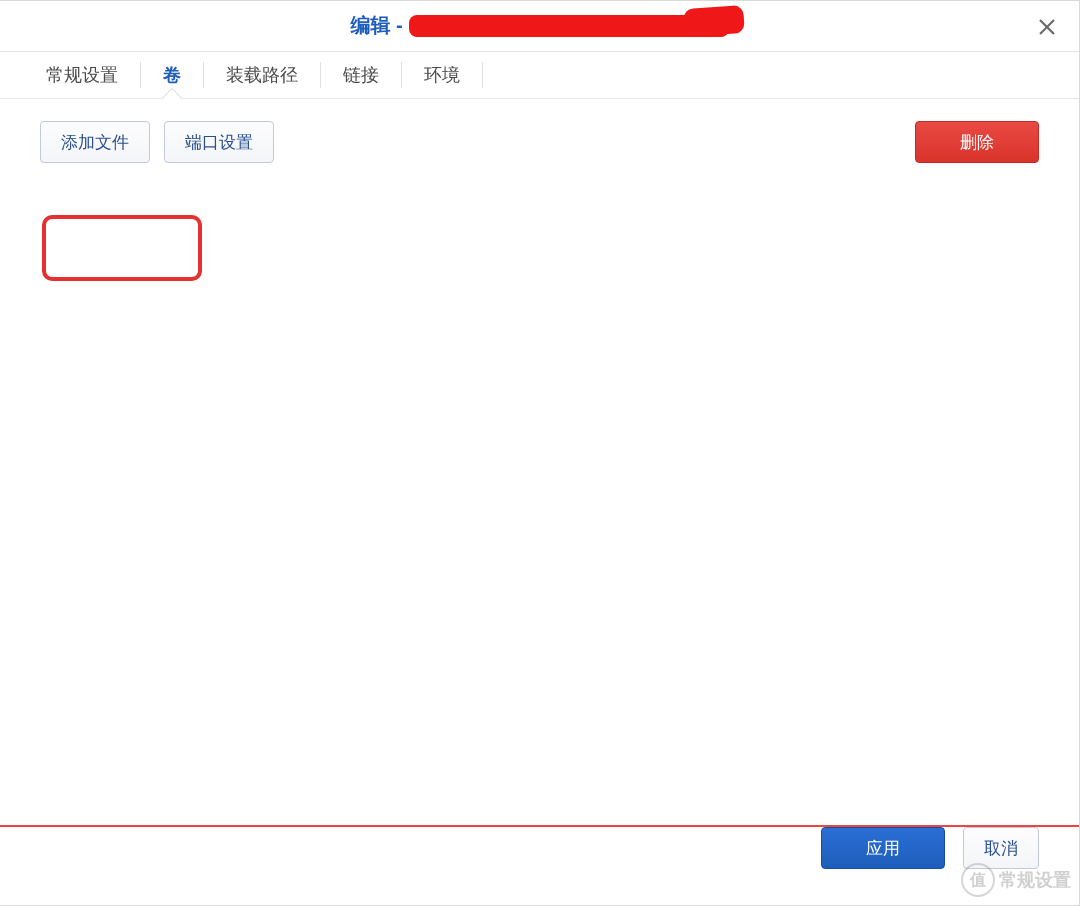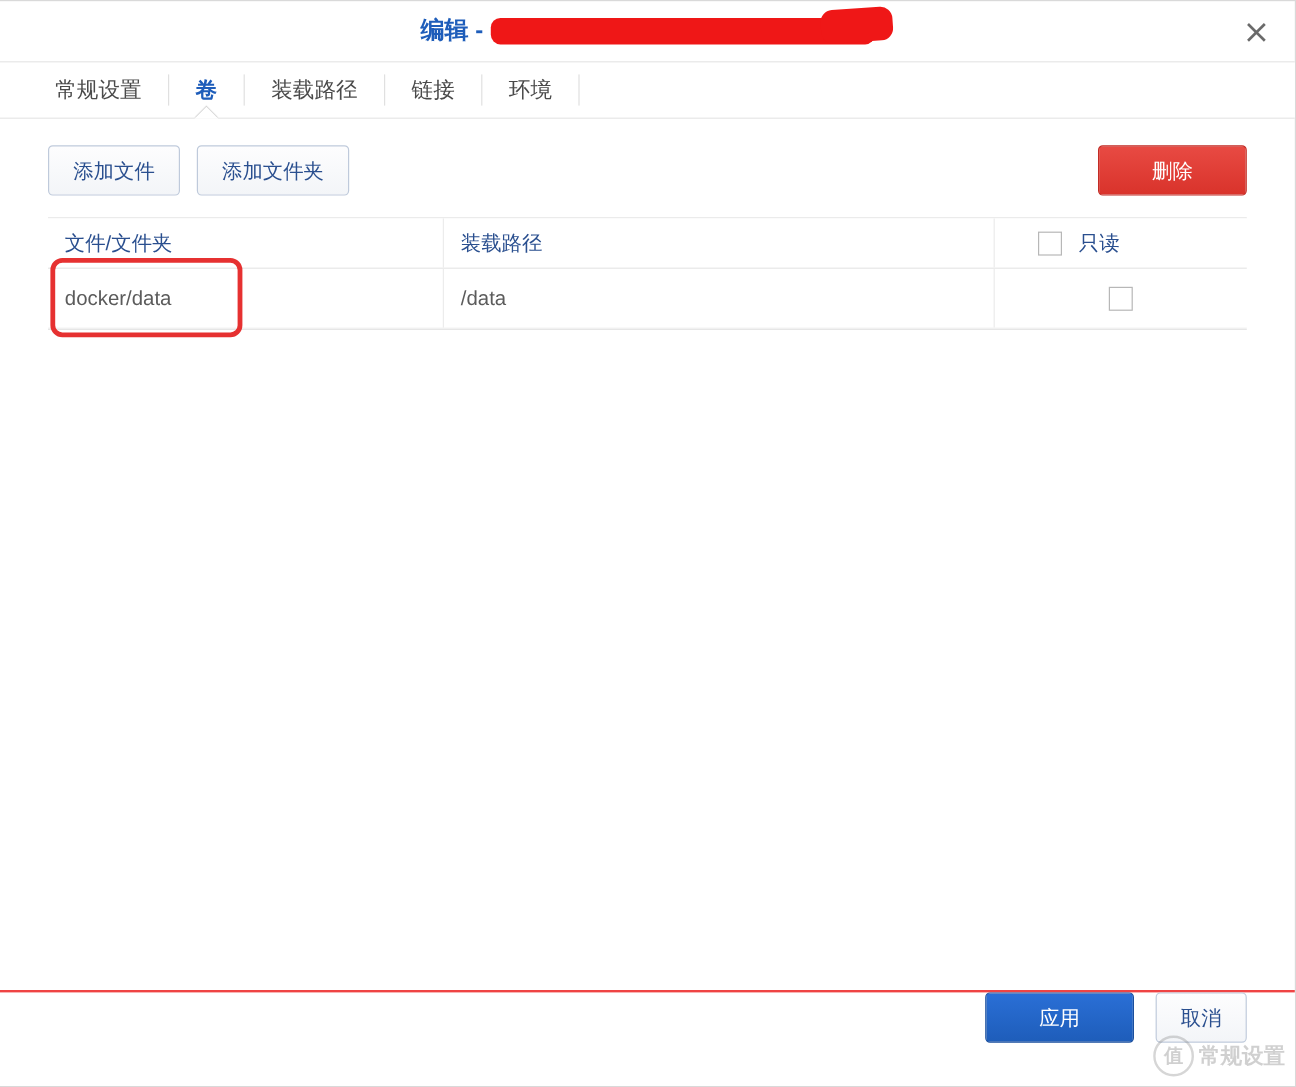--- a/index.html
+++ b/index.html
@@ -273,42 +273,25 @@
       </div>
     <div class="tab-sep"></div>
     <div class="tab">
         <span>环境</span>
       </div>
     <div class="tab-sep"></div>
   </div>
 
   <div class="toolbar">
     <button class="btn">添加文件</button>
-    <button class="btn">添加文件夹</button>
+    <button class="btn">端口设置</button>
     <div class="toolbar-spacer"></div>
     <button class="btn btn-danger">删除</button>
   </div>
 
-  <div class="table-wrap">
-    <div class="thead">
-      <div class="th col-file">文件/文件夹</div>
-      <div class="th col-mount">装载路径</div>
-      <div class="th col-ro">
-        <span class="chk"></span>
-        <span>只读</span>
-      </div>
-    </div>
-    <div class="trow">
-      <div class="td col-file">docker/data</div>
-      <div class="td col-mount">/data</div>
-      <div class="td col-ro">
-        <span class="chk"></span>
-      </div>
-    </div>
-  </div>
 
   <div class="highlight-box"></div>
 
   <div class="footer">
     <button class="btn btn-primary">应用</button>
     <button class="btn">取消</button>
   </div>
 
   <div class="watermark">
     <span class="watermark-circle">值</span>

